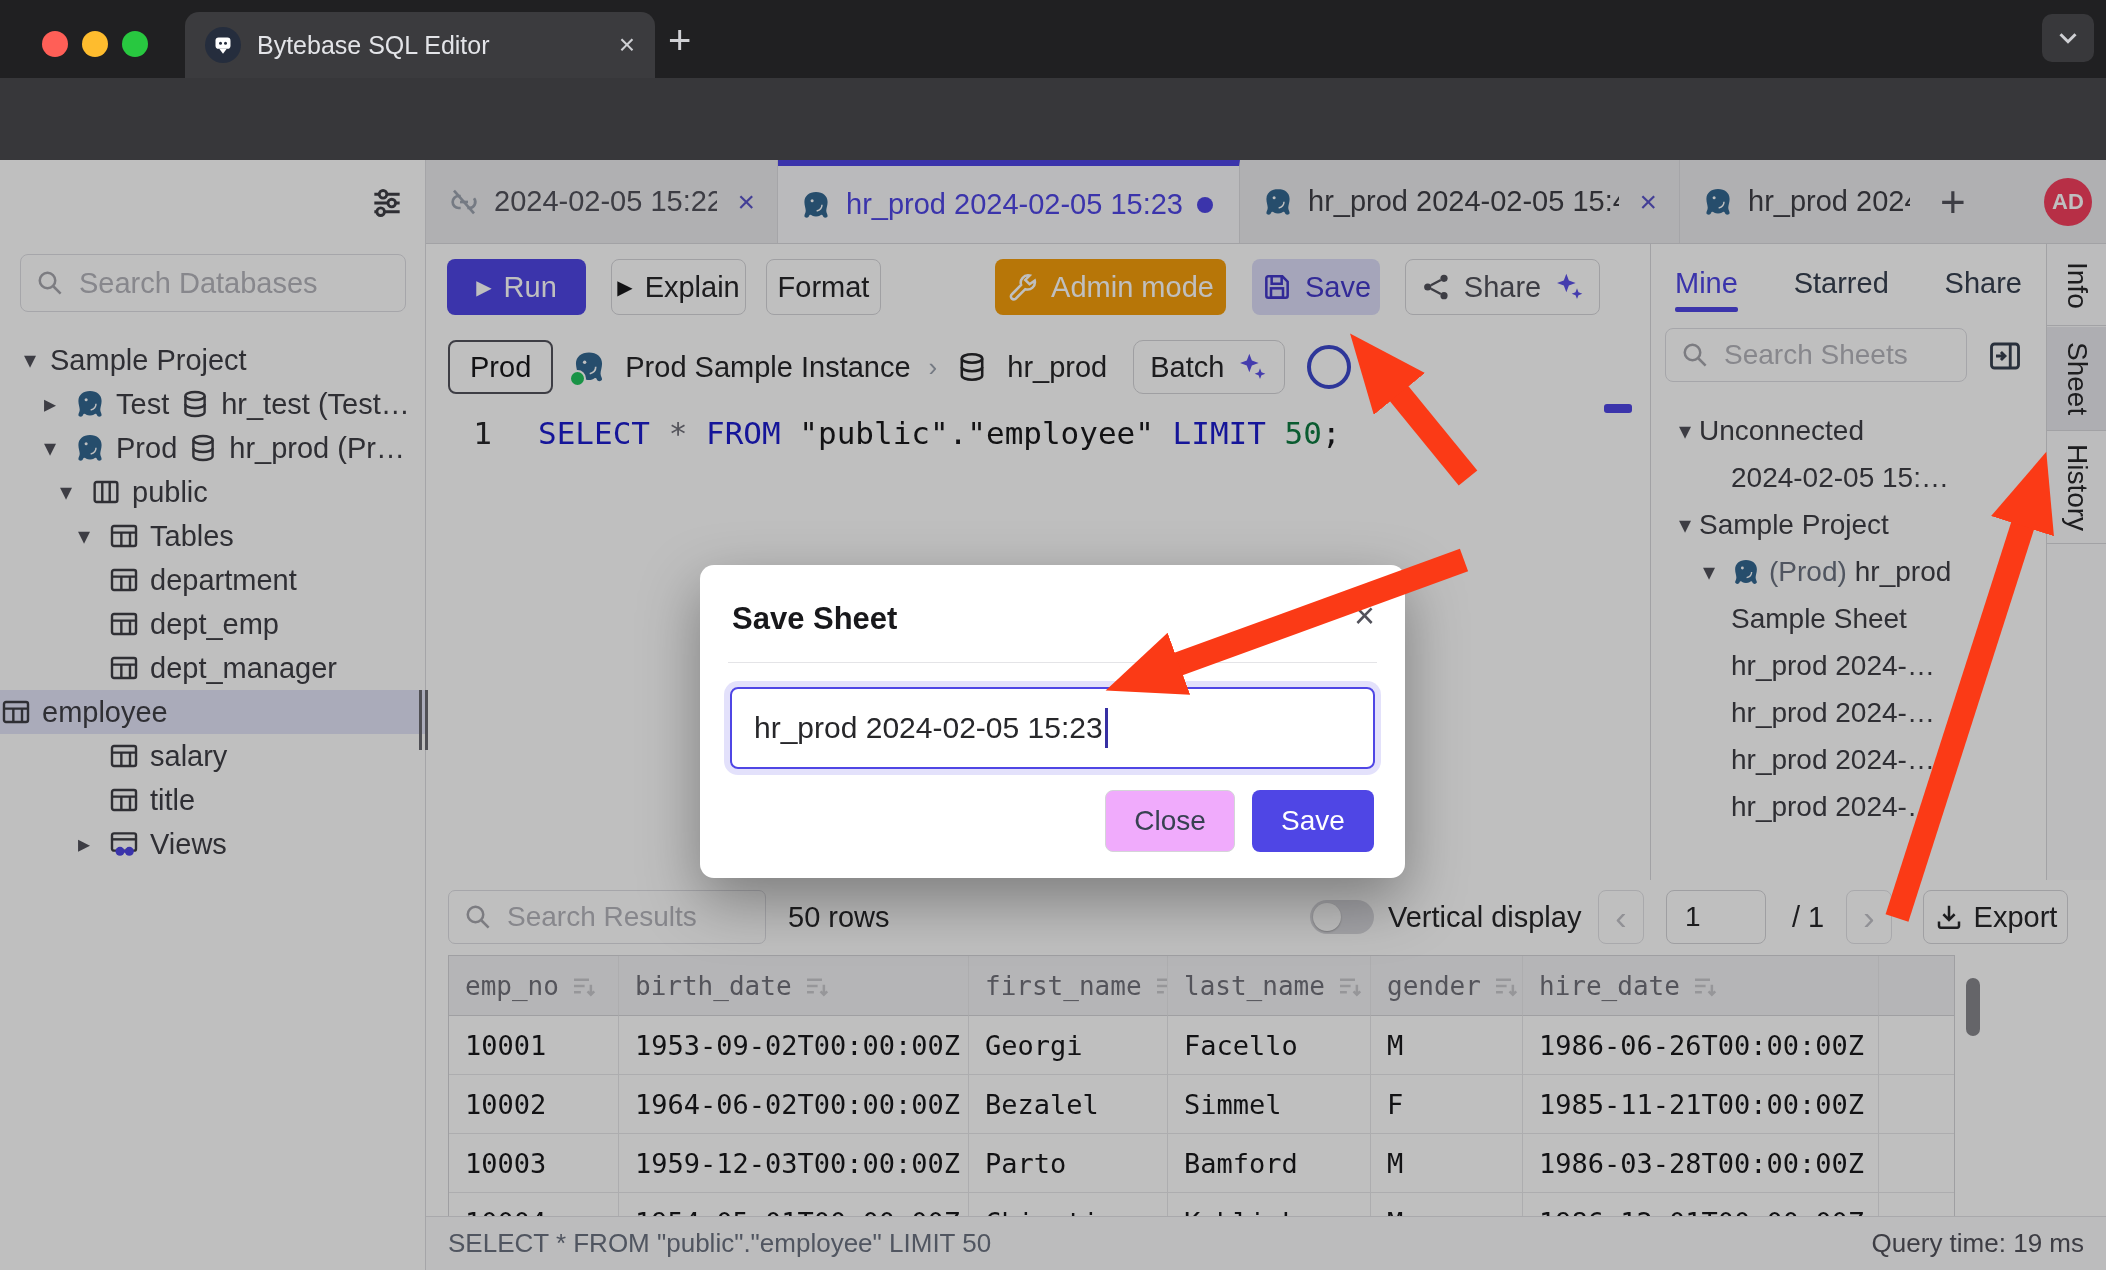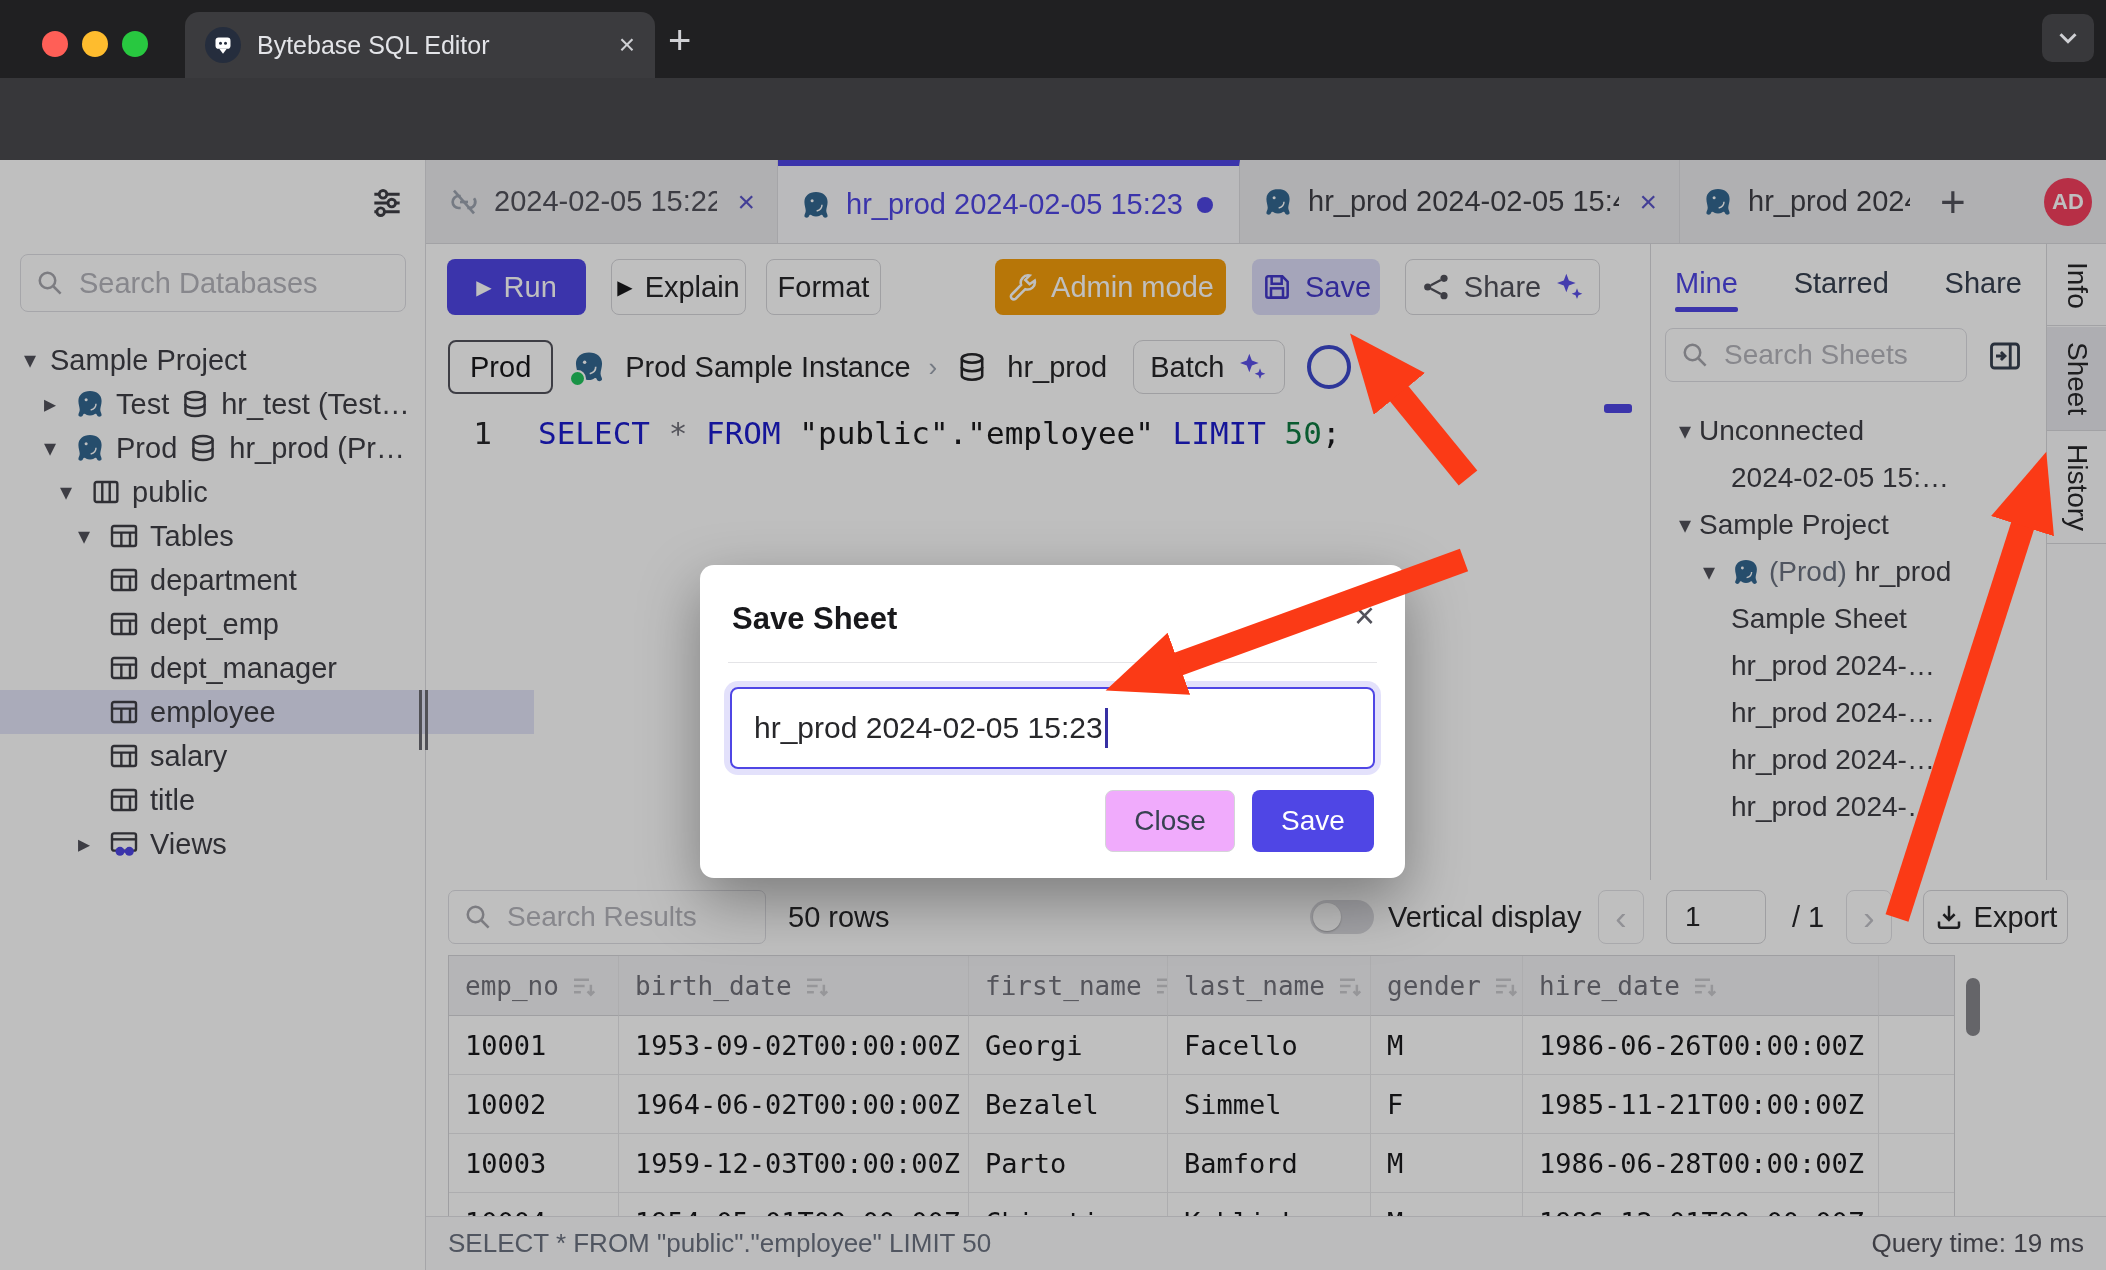--- a/index.html
+++ b/index.html
@@ -333,21 +333,21 @@
           <use href="#i-table"></use>
         </svg>
       <span>dept_emp</span>
     </div>
     <div class="tree-row" style="top:486px;padding-left:108px;gap:10px;">
       <svg class="ic" viewBox="0 0 24 24" style="color:#3f3f46">
           <use href="#i-table"></use>
         </svg>
       <span>dept_manager</span>
     </div>
-    <div class="tree-row sel-row" style="top:530px;padding-left:108px;gap:10px;">
+    <div class="tree-row sel-row" style="top:530px;gap:10px;">
       <svg class="ic" viewBox="0 0 24 24" style="color:#3f3f46">
           <use href="#i-table"></use>
         </svg>
       <span>employee</span>
     </div>
     <div class="tree-row" style="top:574px;padding-left:108px;gap:10px;">
       <svg class="ic" viewBox="0 0 24 24" style="color:#3f3f46">
           <use href="#i-table"></use>
         </svg>
       <span>salary</span>
@@ -626,21 +626,21 @@
           <div class="cell">F</div>
           <div class="cell">1985-11-21T00:00:00Z</div>
           <div class="cell"></div>
       </div>
       <div class="g-row g-b">
         <div class="cell">10003</div>
           <div class="cell">1959-12-03T00:00:00Z</div>
           <div class="cell">Parto</div>
           <div class="cell">Bamford</div>
           <div class="cell">M</div>
-          <div class="cell">1986-06-28T00:00:00Z</div>
+          <div class="cell">1986-03-28T00:00:00Z</div>
           <div class="cell"></div>
       </div>
       <div class="g-row g-b">
         <div class="cell">10004</div>
           <div class="cell">1954-05-01T00:00:00Z</div>
           <div class="cell">Chirstian</div>
           <div class="cell">Koblick</div>
           <div class="cell">M</div>
           <div class="cell">1986-12-01T00:00:00Z</div>
           <div class="cell"></div>

